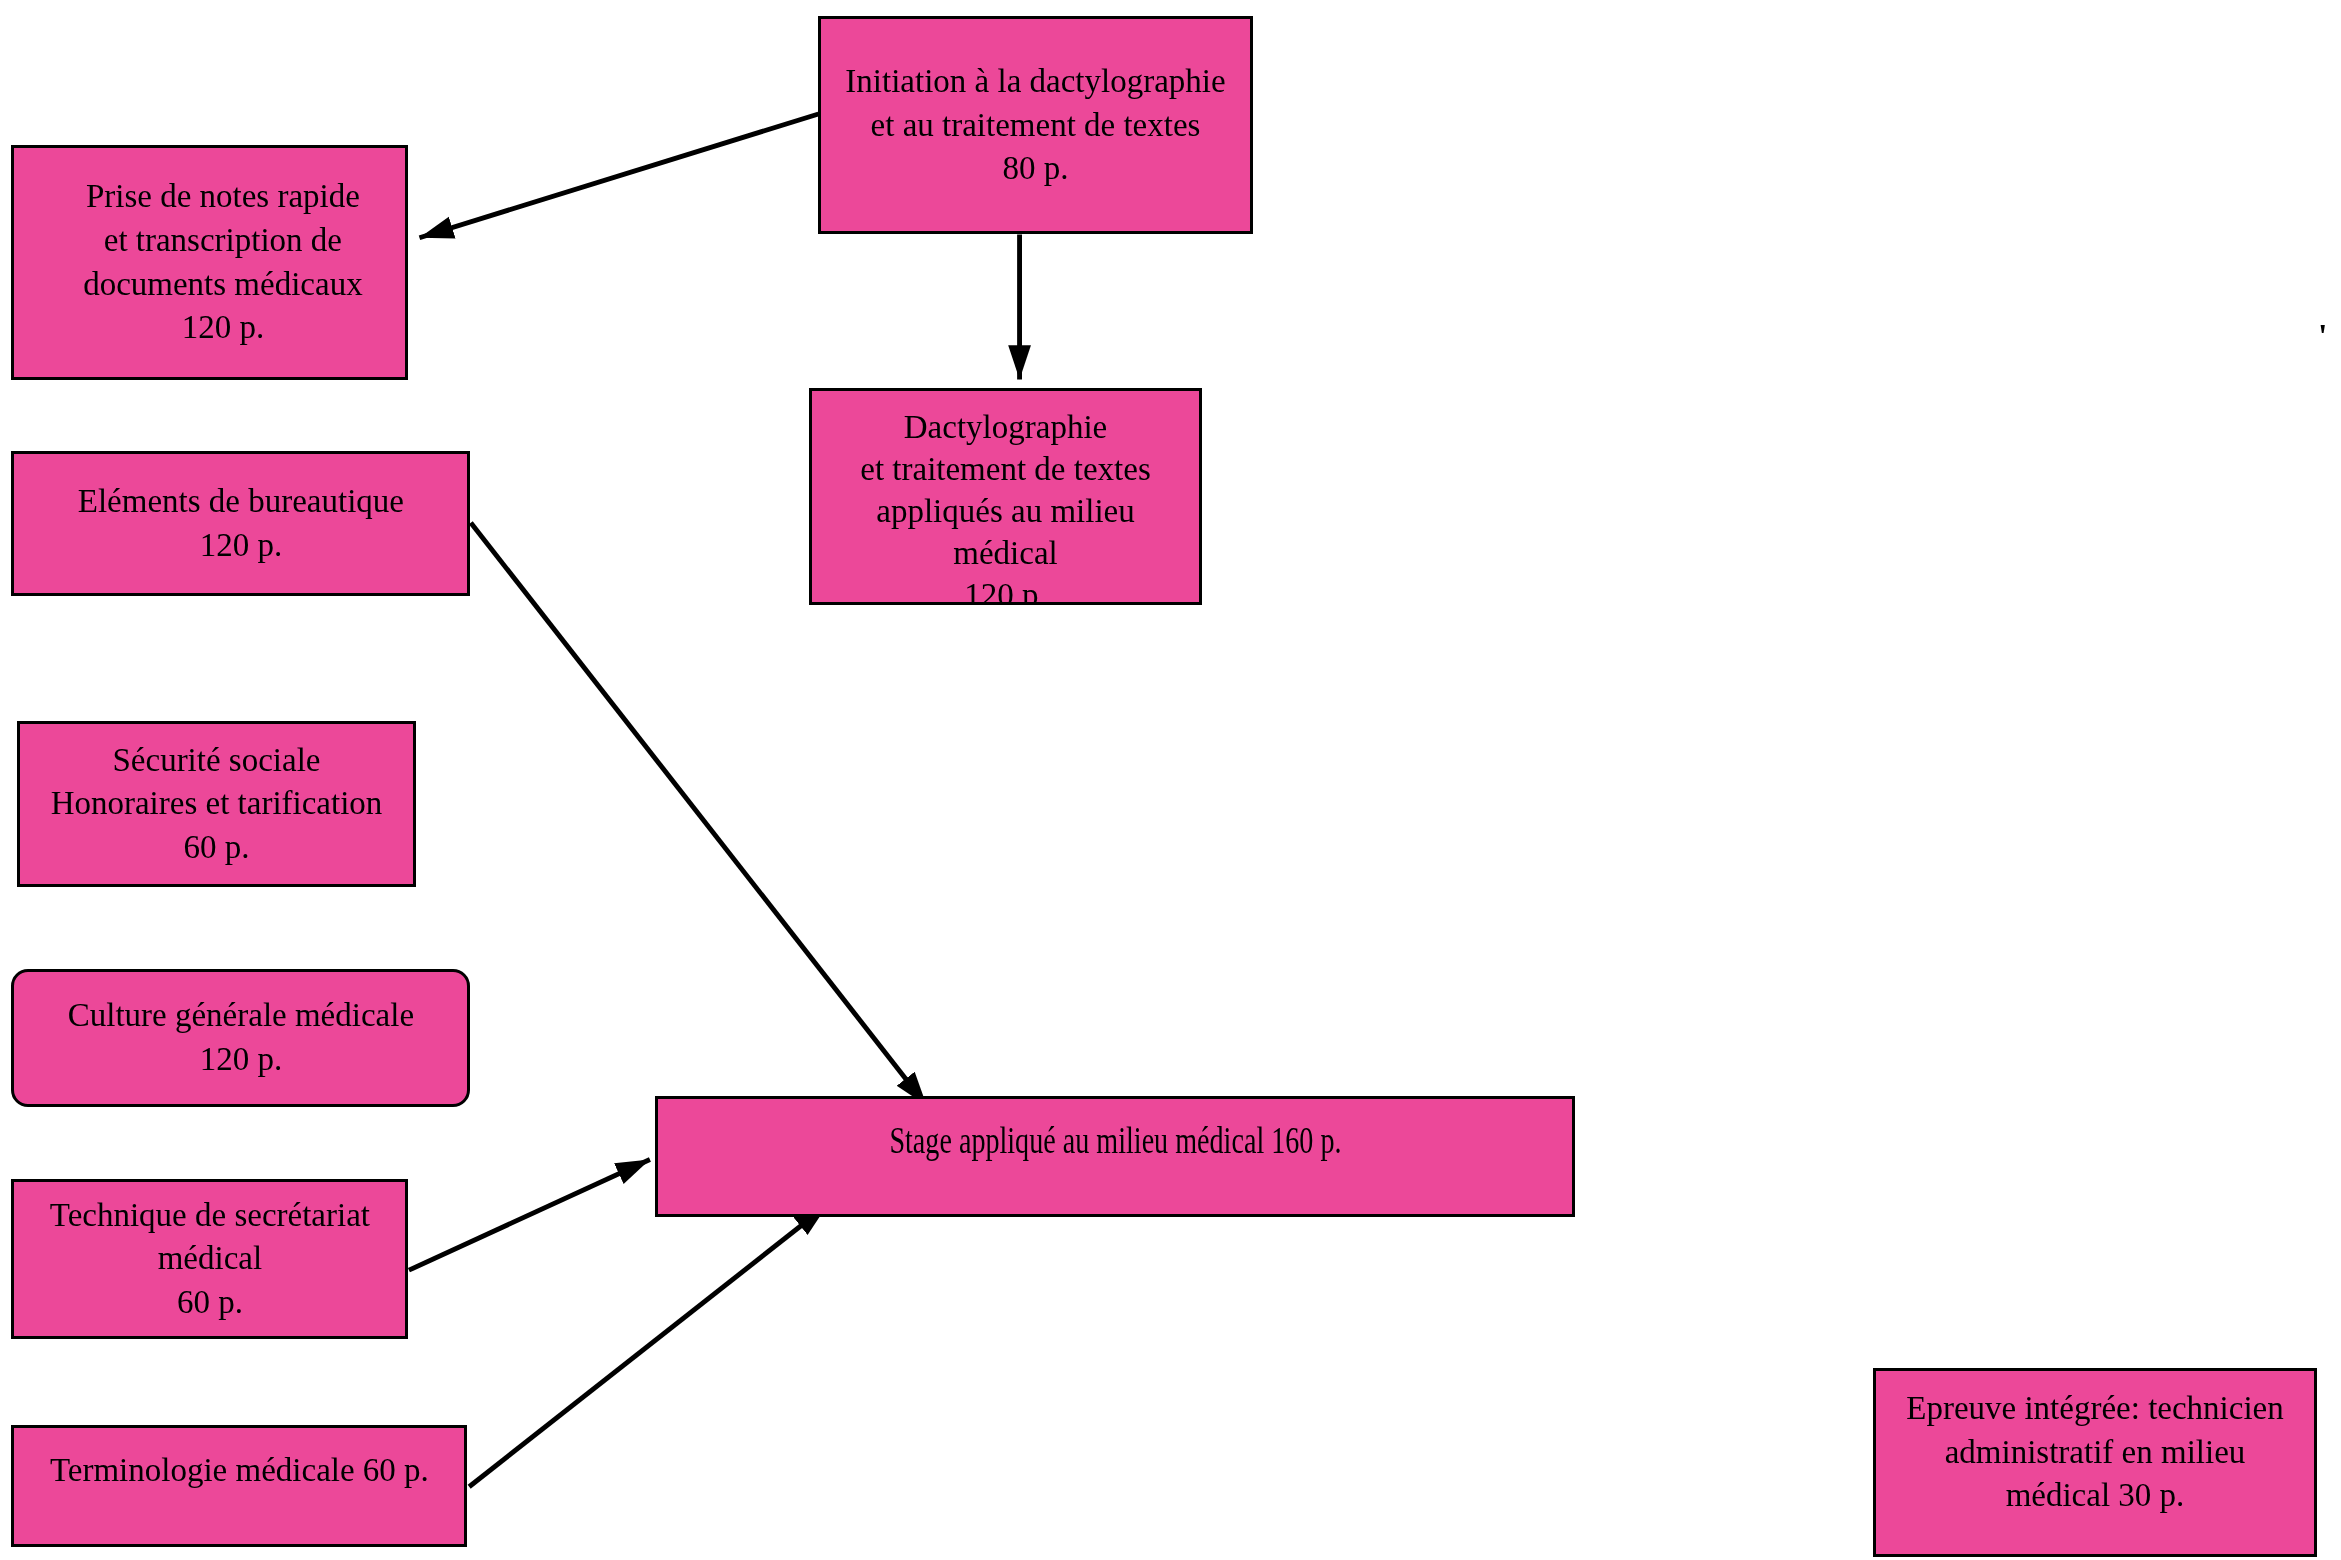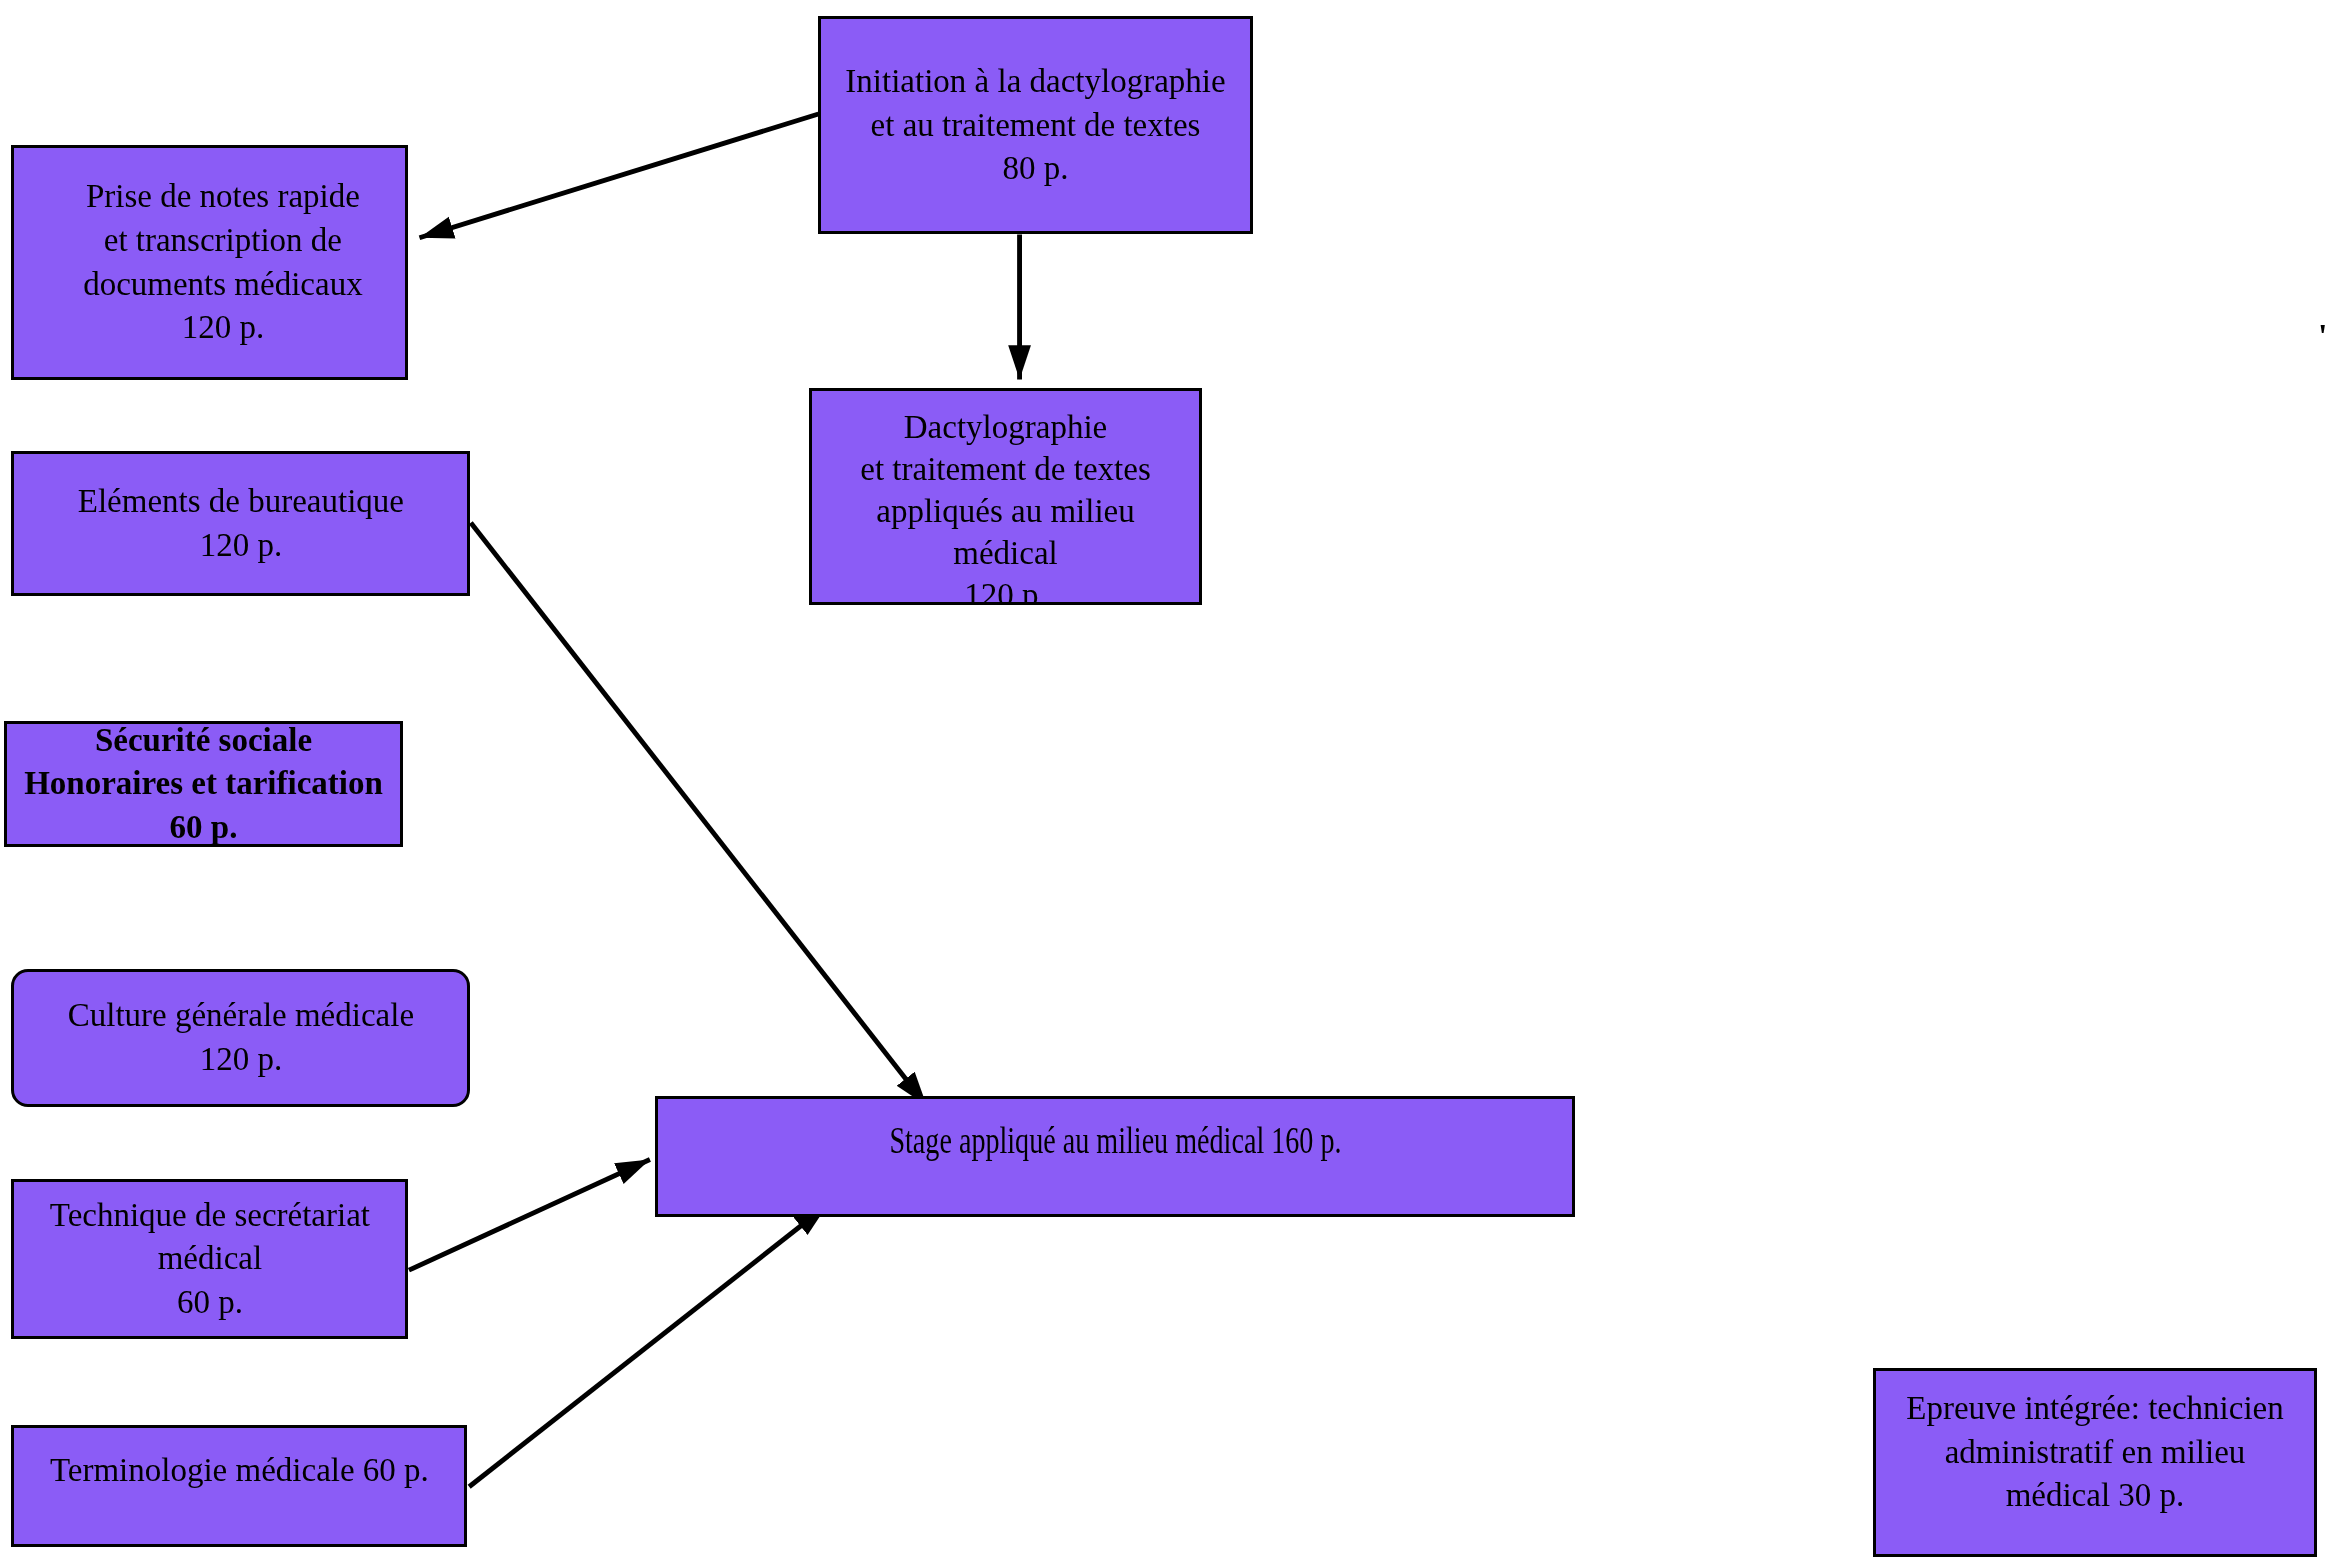--- a/index.html
+++ b/index.html
@@ -8,37 +8,37 @@
     width: 2342px;
     height: 1560px;
     background: #ffffff;
     font-family: "Liberation Serif", "DejaVu Serif", serif;
     color: #000000;
   }
   .box {
     position: absolute;
     box-sizing: border-box;
     border: 3.3px solid #000000;
-    background: #8b5cf6;
+    background: #ec4899;
     display: flex;
     align-items: center;
     justify-content: center;
     text-align: center;
     font-size: 33px;
     line-height: 1.32;
     white-space: pre-line;
     overflow: hidden;
   }
 
   #box-initiation     { left: 818px; top: 16.3px;   width: 435px;  height: 218px; }
   #box-prise          { left: 11.4px;   top: 145px;  width: 397px;  height: 235px; padding-left: 26px; }
   #box-dactylo        { left: 809px;  top: 388px;  width: 393px;  height: 217px;
                         align-items: flex-start; padding-top: 16px; line-height: 1.27; }
   #box-elements       { left: 11.4px;   top: 451px;  width: 459px;  height: 145px; }
-  #box-securite       { left: 4px;   top: 721px;  width: 399px;  height: 126px; font-weight: bold; }
+  #box-securite       { left: 17px;   top: 721px;  width: 399px;  height: 166px; }
   #box-culture        { left: 11.4px;   top: 969px; width: 459px;  height: 138px; border-radius: 17px; }
   #box-stage          { left: 655px;  top: 1096px; width: 920px; height: 121px;
                         align-items: flex-start; padding-top: 18px; }
   #box-stage .condensed {
     display: inline-block;
     font-size: 37px;
     transform: scaleX(0.76);
     transform-origin: 50% 50%;
     white-space: nowrap;
   }

